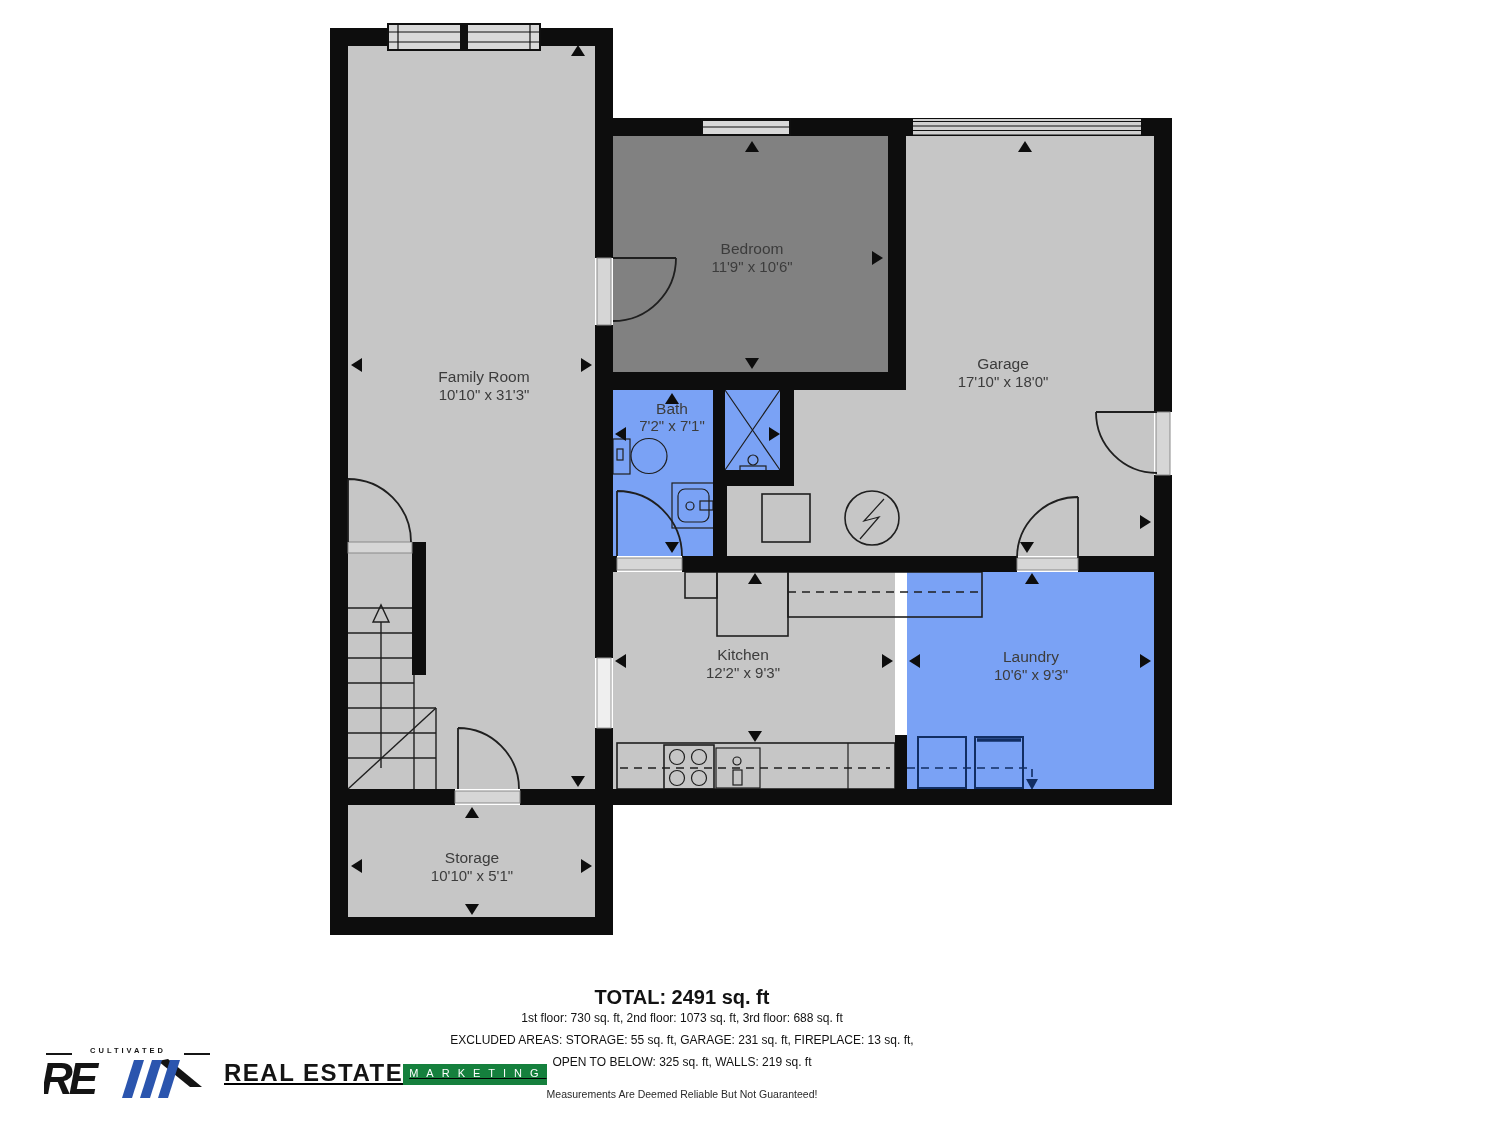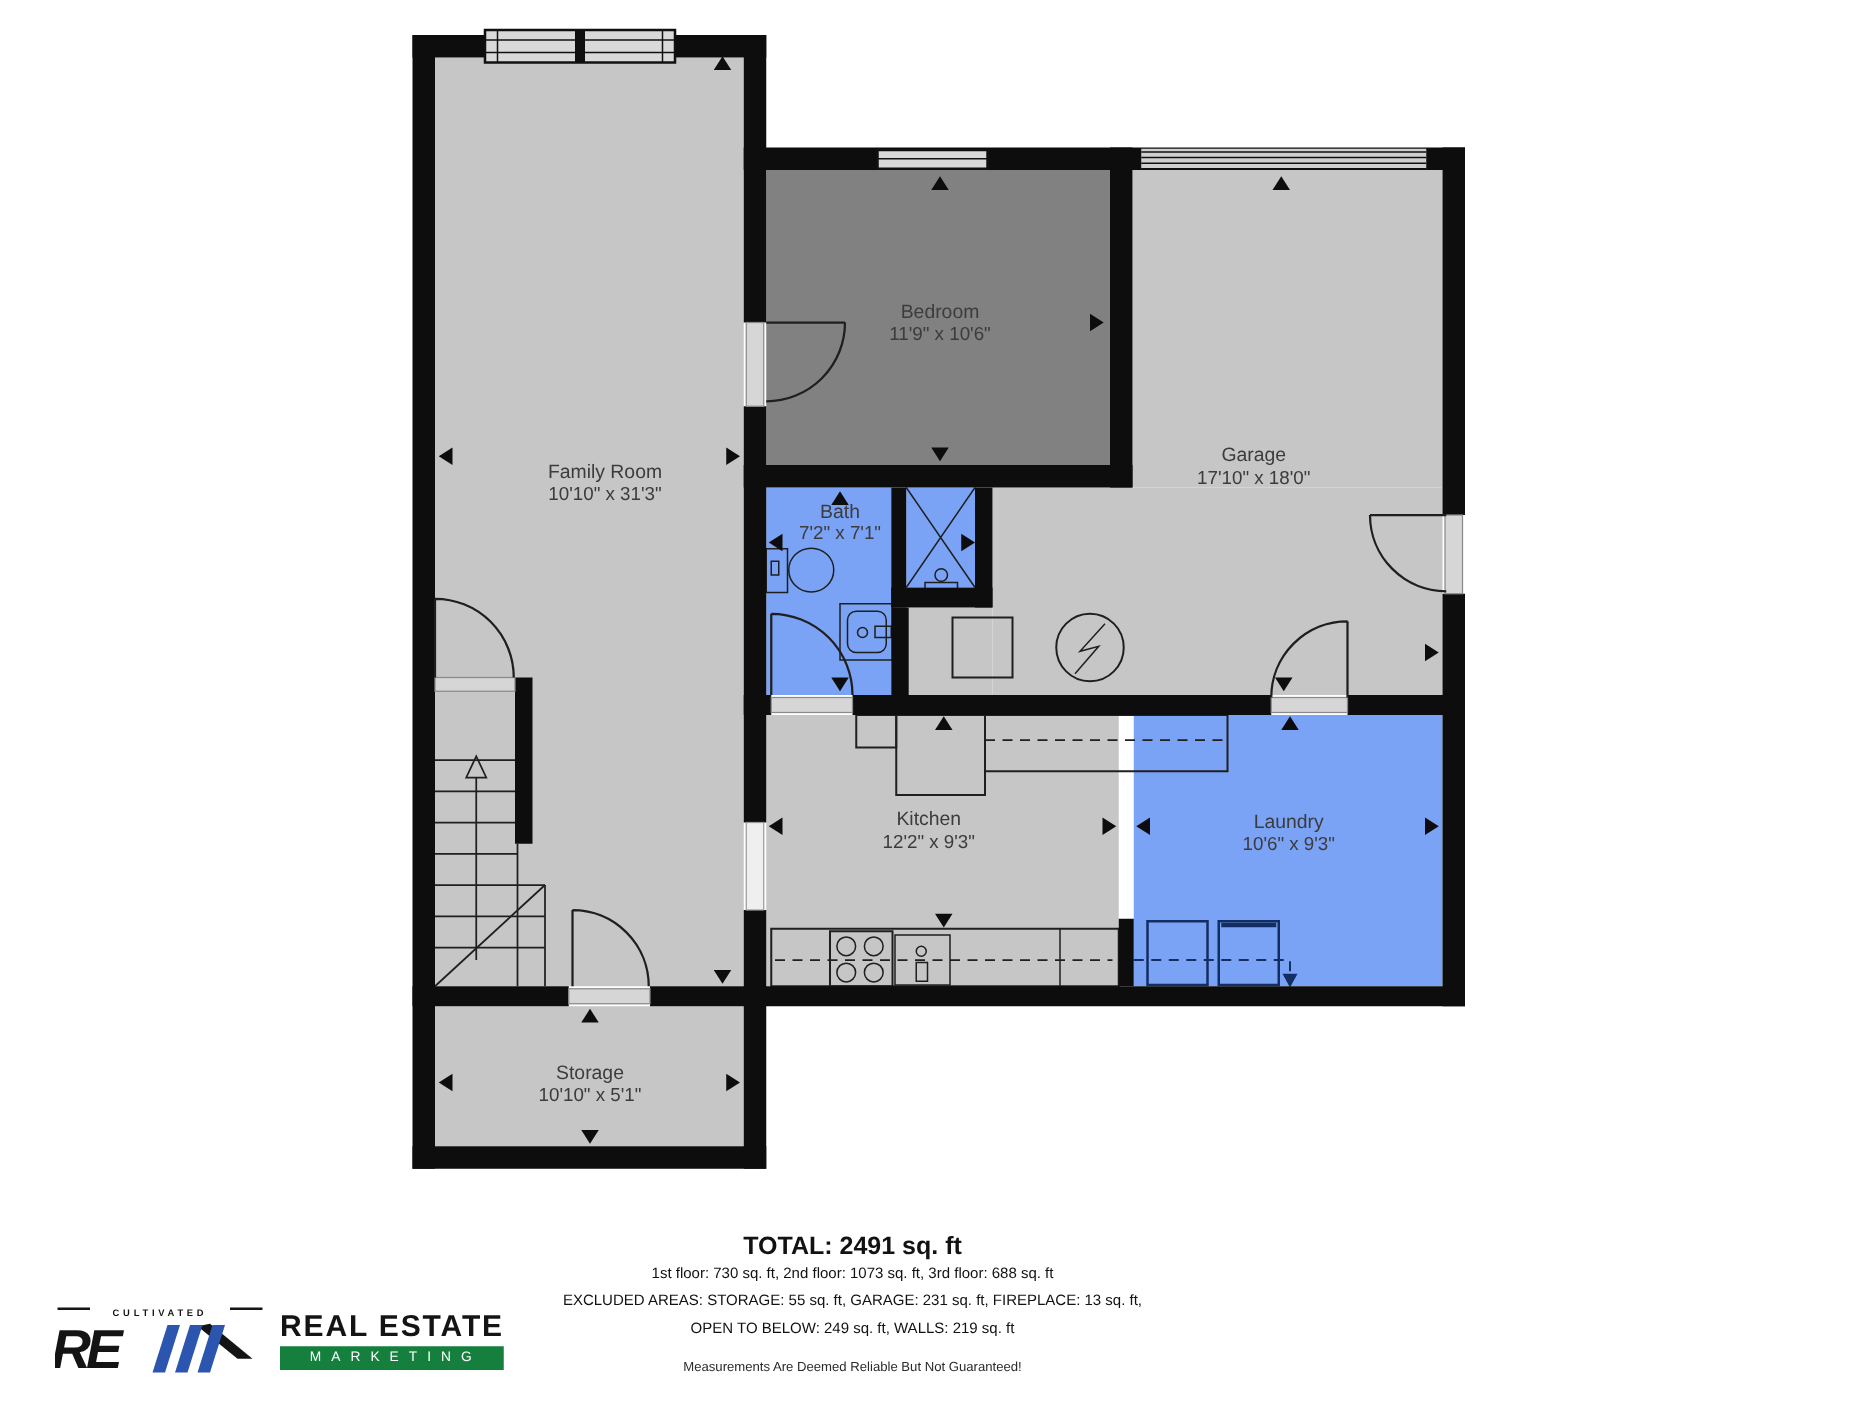--- a/index.html
+++ b/index.html
@@ -23,24 +23,24 @@
   .footer{position:absolute;left:0;width:1364px;text-align:center;color:#121212;}
   .f-total{top:986px;font-size:20px;font-weight:bold;}
   .f-line{font-size:12px;}
   .f-floors{top:1011px;}
   .f-excl1{top:1033px;}
   .f-excl2{top:1055px;}
   .f-disc{top:1088px;font-size:10.5px;color:#2a2a2a;}
 
   .logo{position:absolute;left:44px;top:1046px;display:flex;align-items:center;gap:12px;}
   .logo-mark{display:flex;flex-direction:column;align-items:center;}
-  .cultivated-row{display:flex;align-items:flex-start;gap:18px;margin-bottom:1px;}
+  .cultivated-row{display:flex;align-items:flex-end;gap:18px;margin-bottom:1px;}
   .cult-dash{width:26px;height:2px;background:#151515;}
   .cultivated{font-size:7.5px;letter-spacing:3px;font-weight:bold;color:#151515;}
-  .logo-text{display:flex;flex-direction:column;}
+  .logo-text{display:flex;flex-direction:row;text-decoration:underline;}
   .re-title{font-size:24px;font-weight:800;letter-spacing:1.5px;color:#141414;line-height:1;}
   .mkt-bar{margin-top:3px;background:#15803d;color:#ffffff;font-size:11px;letter-spacing:8px;text-align:center;padding:3px 0 4px 6px;}
 </style>
 </head>
 <body>
 
 <svg id="plan-svg" width="1500" height="1125" viewBox="0 0 1500 1125">
 
   <g fill="#c6c6c6">
     <rect x="348" y="46" width="247" height="743"></rect>
@@ -219,21 +219,21 @@
     <text x="1031" y="662" class="room-name">Laundry</text>
     <text x="1031" y="680" class="room-dims">10'6" x 9'3"</text>
     <text x="472" y="863" class="room-name">Storage</text>
     <text x="472" y="881" class="room-dims">10'10" x 5'1"</text>
   </g>
 </svg>
 
 <div class="footer f-total">TOTAL: 2491 sq. ft</div>
 <div class="footer f-line f-floors">1st floor: 730 sq. ft, 2nd floor: 1073 sq. ft, 3rd floor: 688 sq. ft</div>
 <div class="footer f-line f-excl1">EXCLUDED AREAS: STORAGE: 55 sq. ft, GARAGE: 231 sq. ft, FIREPLACE: 13 sq. ft,</div>
-<div class="footer f-line f-excl2">OPEN TO BELOW: 249 sq. ft, WALLS: 219 sq. ft</div>
+<div class="footer f-line f-excl2">OPEN TO BELOW: 325 sq. ft, WALLS: 219 sq. ft</div>
 <div class="footer f-disc">Measurements Are Deemed Reliable But Not Guaranteed!</div>
 
 <div class="logo">
   <div class="logo-mark">
     <div class="cultivated-row">
       <span class="cult-dash"></span>
       <span class="cultivated">CULTIVATED</span>
       <span class="cult-dash"></span>
     </div>
     <svg width="168" height="44" viewBox="0 0 168 44">

